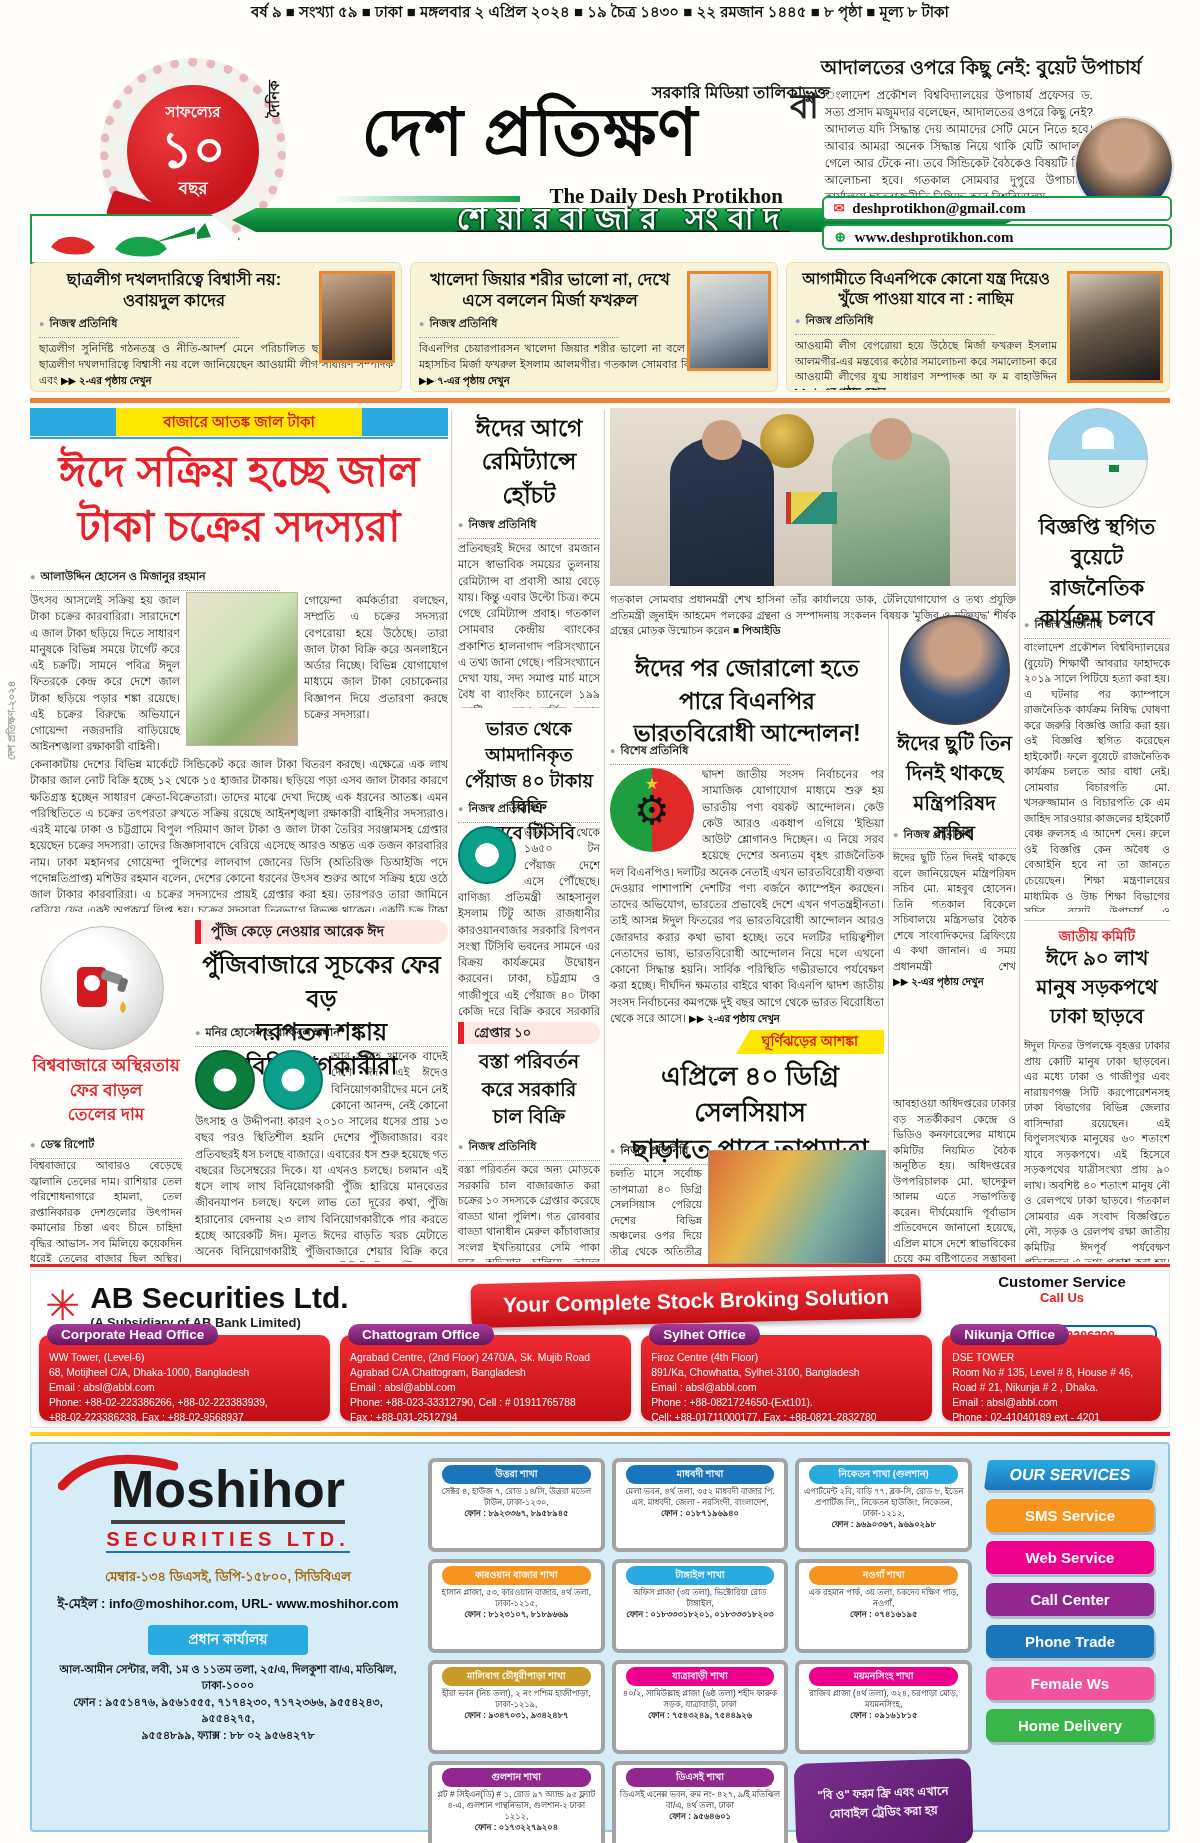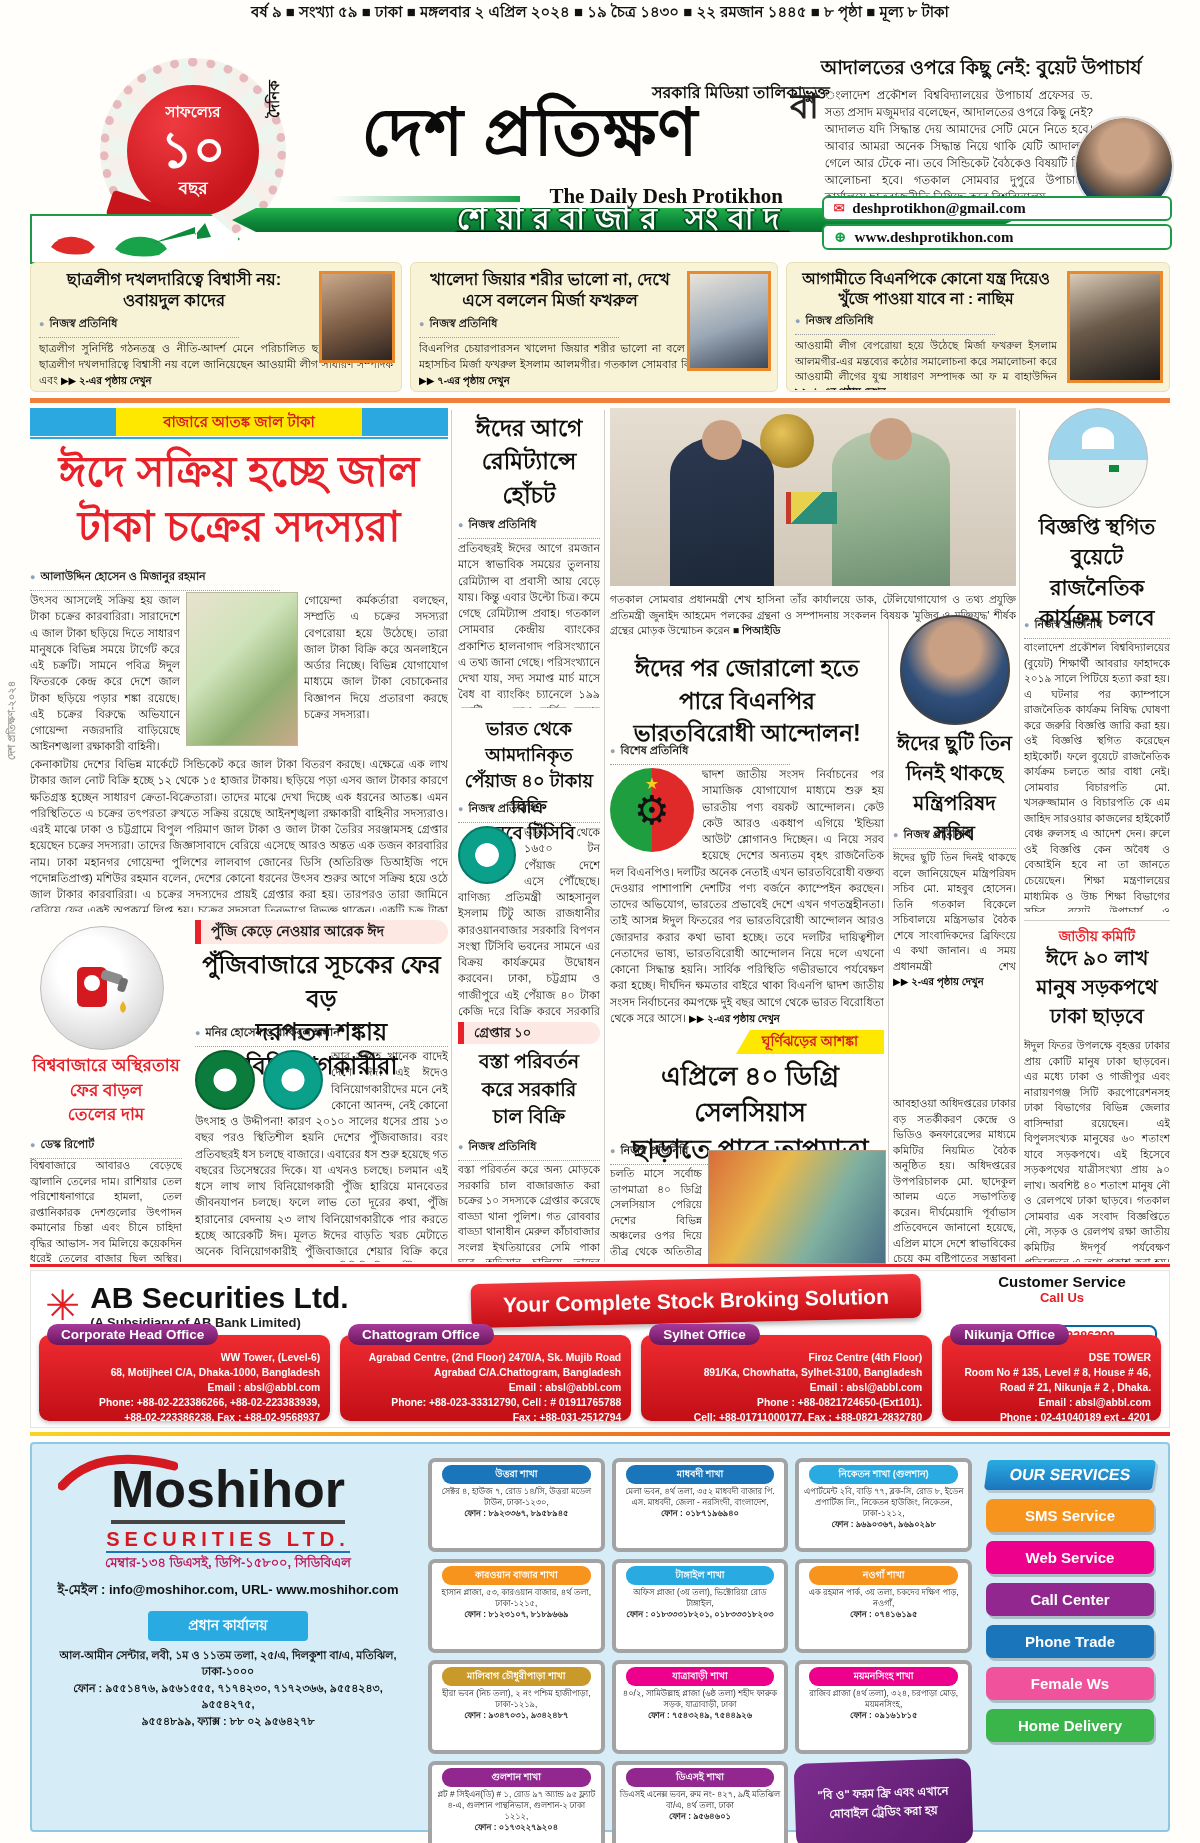--- a/index.html
+++ b/index.html
@@ -31,21 +31,21 @@
           display:flex;align-items:center;justify-content:center;}
   .banner-title{font-size:30px;font-weight:800;color:#fff;letter-spacing:10px;
                 text-shadow:0 2px 0 #064d20,2px 0 0 #064d20,-2px 0 0 #064d20,0 -1px 0 #064d20;}
   .contact-row{display:flex;align-items:center;gap:8px;border:2px solid #1d9a47;border-radius:6px;background:#fff;
                padding:2px 10px;font-family:"Liberation Serif","DejaVu Serif",serif;font-weight:700;font-size:15px;color:#111;}
   
   .ab-card{flex:3;background:linear-gradient(180deg,#ee2b31,#c20e16);border-radius:10px;position:relative;
            color:#fff;padding:16px 10px 6px 10px;box-shadow:0 2px 4px rgba(0,0,0,.25);}
   .ab-card .hdr{position:absolute;top:-11px;left:8px;background:linear-gradient(180deg,#a83a9b,#68175f);
                 border-radius:12px;padding:3px 14px;font-size:13.5px;font-weight:800;white-space:nowrap;}
-  .ab-card .ln{font-size:10.3px;font-weight:700;line-height:1.45;text-align:right;}
+  .ab-card .ln{font-size:10.3px;font-weight:400;line-height:1.45;}
   .ribbon{background:linear-gradient(180deg,#f1353b,#c40d14);border-radius:8px;transform:rotate(-1.3deg);
           display:flex;align-items:center;justify-content:center;color:#fff;font-weight:800;font-size:21px;
           box-shadow:0 3px 5px rgba(0,0,0,.3);}
   .mo-cell{background:#fff;border:4px solid #a3a3a3;border-radius:7px;overflow:hidden;height:86px;}
   .mo-cell .pill{margin:3px auto 2px auto;width:88%;border-radius:9px;color:#fff;font-weight:800;font-size:9.5px;
                  text-align:center;padding:2px 0;}
   .mo-cell .adr{font-size:8.3px;line-height:1.32;text-align:center;color:#222;padding:0 4px;}
   .b-blue{background:#1b75bb;} .b-lblue{background:#29abe2;} .b-orange{background:#f7941d;}
   .b-gold{background:#c9992a;} .b-purple{background:#92278f;} .b-pink{background:#ec008c;}
   .svc{height:33px;border-radius:7px;margin-top:9px;display:flex;align-items:center;justify-content:center;
@@ -411,21 +411,21 @@
 
   <div class="abs" style="left:30px;top:1442px;width:1140px;height:390px;background:#d6edf7;border:2px solid #8fc8e2;border-radius:4px;box-sizing:border-box;">
     <div class="abs" style="left:16px;top:16px;width:360px;">
       <div style="position:relative;text-align:center;">
         <svg class="abs" style="left:10px;top:-8px;" width="120" height="40" viewBox="0 0 120 40">
           <path d="M4 34 Q40 -6 116 14" stroke="#d41920" stroke-width="9" fill="none" stroke-linecap="round"></path>
         </svg>
         <div style="font-size:52px;font-weight:800;color:#1a1a1a;border-bottom:4px solid #444;display:inline-block;line-height:1.15;">Moshihor</div>
         <div style="font-size:20px;font-weight:800;color:#d41920;letter-spacing:5px;border-bottom:2px solid #1b75bb;display:inline-block;margin-top:4px;">SECURITIES LTD.</div>
       </div>
-      <div class="ctr" style="font-size:13px;font-weight:800;color:#be185d;">মেম্বার-১৩৪ ডিএসই, ডিপি-১৫৮০০, সিডিবিএল</div>
+      <div class="ctr" style="font-size:13px;font-weight:800;color:#a16207;margin-top:14px;">মেম্বার-১৩৪ ডিএসই, ডিপি-১৫৮০০, সিডিবিএল</div>
       <div class="ctr" style="font-size:13px;font-weight:800;color:#111;margin-top:6px;">ই-মেইল : info@moshihor.com, URL- www.moshihor.com</div>
       <div class="ctr" style="margin-top:10px;">
         <span style="display:inline-block;background:#29abe2;color:#fff;font-weight:800;font-size:14px;border-radius:4px;padding:3px 40px;">প্রধান কার্যালয়</span>
       </div>
       <div class="ctr" style="font-size:11px;font-weight:700;color:#111;margin-top:6px;line-height:1.5;">
         <div>আল-আমীন সেন্টার, লবী, ১ম ও ১১তম তলা, ২৫/এ, দিলকুশা বা/এ, মতিঝিল, ঢাকা-১০০০</div>
         <div>ফোন : ৯৫৫১৪৭৬, ৯৫৬১৫৫৫, ৭১৭৪২৩০, ৭১৭২৩৬৬, ৯৫৫৪২৪৩, ৯৫৫৪২৭৫,</div>
         <div>৯৫৫৪৮৯৯, ফ্যাক্স : ৮৮ ০২ ৯৫৬৪২৭৮</div>
       </div>
     </div>

